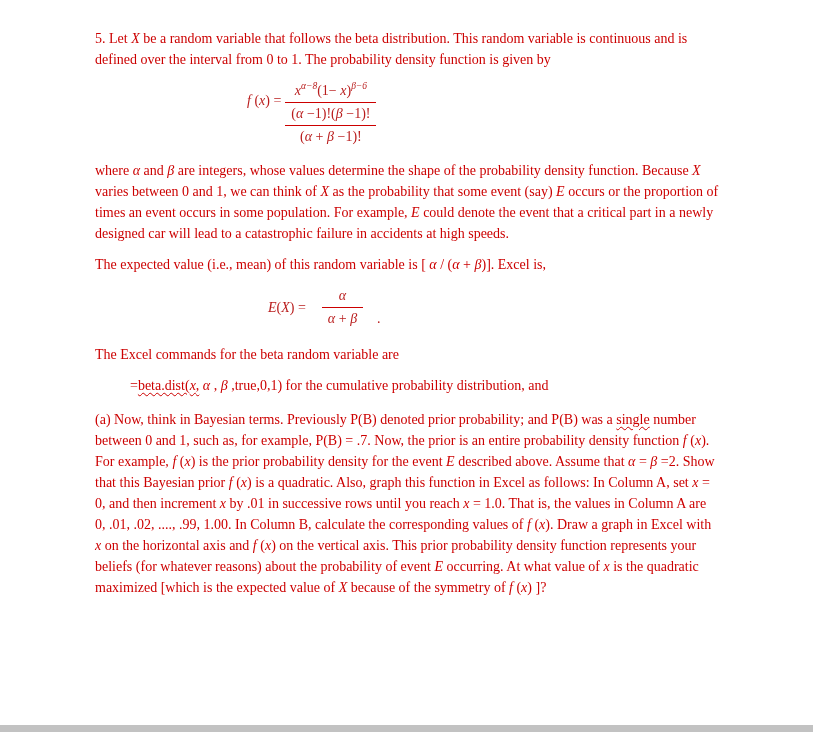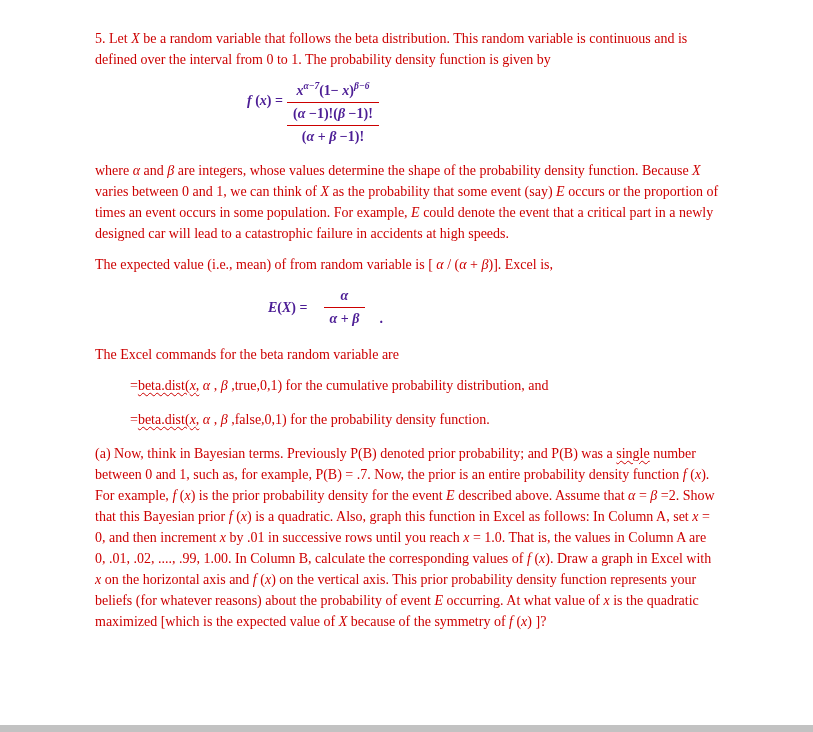--- a/index.html
+++ b/index.html
@@ -16,21 +16,21 @@
   p{margin:0 0 10px 0;}
   .i{font-style:italic;}
   .w{
     text-decoration:underline;
     text-decoration-style:wavy;
     text-decoration-color:#cc0000;
     text-underline-offset:2px;
     text-decoration-thickness:1px;
   }
   sup{font-size:0.68em;line-height:0;}
-  .formula{display:flex;color:#4c1d95;font-weight:bold;}
+  .formula{display:flex;color:#b91c1c;}
   .f1{margin:2px 0 12px 152px;align-items:flex-start;}
   .f1 .lhs{margin-top:10px;}
   .f2{margin:6px 0 14px 173px;align-items:center;gap:12px;}
   .frac{display:inline-flex;flex-direction:column;text-align:center;margin-left:4px;}
   .frac .row{padding:0 6px;line-height:22px;white-space:nowrap;}
   .frac .over{border-top:1.3px solid #cc0000;}
   .period{align-self:flex-end;margin:0 0 1px 2px;}
   .cmd{margin:0 0 13px 35px;}
   .bottom-edge{
     position:absolute;left:0;bottom:0;width:100%;height:7px;
@@ -41,42 +41,41 @@
 <body>
 
 <div class="page">
   <div class="content">
 
     <p><span>5. Let </span><span class="i">X</span><span> be a random variable that follows the beta distribution. This random variable is continuous and is defined over the interval from 0 to 1. The probability density function is given by</span></p>
 
     <div class="formula f1">
       <span class="lhs"><span class="i">f</span><span> (</span><span class="i">x</span><span>) = </span></span>
       <span class="frac">
-        <span class="row"><span class="i">x</span><sup class="i">α−7</sup><span>(1− </span><span class="i">x</span><span>)</span><sup class="i">β−6</sup></span>
+        <span class="row"><span class="i">x</span><sup class="i">α−8</sup><span>(1− </span><span class="i">x</span><span>)</span><sup class="i">β−6</sup></span>
         <span class="row over"><span>(</span><span class="i">α</span><span> −1)!(</span><span class="i">β</span><span> −1)!</span></span>
         <span class="row over"><span>(</span><span class="i">α</span><span> + </span><span class="i">β</span><span> −1)!</span></span>
       </span>
     </div>
 
     <p><span>where </span><span class="i">α</span><span> and  </span><span class="i">β</span><span> are integers, whose values determine the shape of the probability density function. Because </span><span class="i">X</span><span> varies between 0 and 1, we can think of </span><span class="i">X</span><span> as the probability that some event (say) </span><span class="i">E</span><span> occurs or the proportion of times an event occurs in some population. For example, </span><span class="i">E</span><span> could denote the event that a critical part in a newly designed car will lead to a catastrophic failure in accidents at high speeds.</span></p>
 
-    <p><span>The expected value (i.e., mean) of from random variable is [ </span><span class="i">α</span><span> / (</span><span class="i">α</span><span> + </span><span class="i">β</span><span>)]. Excel is,</span></p>
+    <p><span>The expected value (i.e., mean) of this random variable is [ </span><span class="i">α</span><span> / (</span><span class="i">α</span><span> + </span><span class="i">β</span><span>)]. Excel is,</span></p>
 
     <div class="formula f2">
       <span class="lhs"><span class="i">E</span><span>(</span><span class="i">X</span><span>) = </span></span>
       <span class="frac">
         <span class="row"><span class="i">α</span></span>
         <span class="row over"><span class="i">α</span><span> + </span><span class="i">β</span></span>
       </span>
       <span class="period">.</span>
     </div>
 
     <p><span>The Excel commands for the beta random variable are</span></p>
 
     <p class="cmd"><span>=</span><span class="w">beta.dist(</span><span class="i w">x</span><span class="w">,</span><span> </span><span class="i">α</span><span> , </span><span class="i">β</span><span> ,true,0,1) for the cumulative probability distribution, and</span></p>
 
-    <p class="cmd"><span>=</span><span class="w">beta.dist(</span><span class="i w">x</span><span class="w">,</span><span> </span><span class="i">α</span><span> , </span><span class="i">β</span><span> ,false,0,1) for the probability density function.</span></p>
 
     <p><span>(a) Now, think in Bayesian terms. Previously P(B) denoted prior probability; and P(B) was a </span><span class="w">single</span><span> number between 0 and 1, such as, for example, P(B) = .7. Now, the prior is an entire probability density function </span><span class="i">f</span><span> (</span><span class="i">x</span><span>). For example, </span><span class="i">f</span><span> (</span><span class="i">x</span><span>) is the prior probability density for the event </span><span class="i">E</span><span> described above. Assume that </span><span class="i">α</span><span> = </span><span class="i">β</span><span> =2. Show that this Bayesian prior </span><span class="i">f</span><span> (</span><span class="i">x</span><span>) is a quadratic. Also, graph this function in Excel as follows: In Column A, set </span><span class="i">x</span><span> = 0, and then increment </span><span class="i">x</span><span> by .01 in successive rows until you reach </span><span class="i">x</span><span> = 1.0. That is, the values in Column A are 0, .01, .02, ...., .99, 1.00. In Column B, calculate the corresponding values of </span><span class="i">f</span><span> (</span><span class="i">x</span><span>). Draw a graph in Excel with </span><span class="i">x</span><span> on the horizontal axis and </span><span class="i">f</span><span> (</span><span class="i">x</span><span>) on the vertical axis. This prior probability density function represents your beliefs (for whatever reasons) about the probability of event </span><span class="i">E</span><span> occurring. At what value of </span><span class="i">x</span><span> is the quadratic maximized [which is the expected value of </span><span class="i">X</span><span> because of the symmetry of </span><span class="i">f</span><span> (</span><span class="i">x</span><span>) ]?</span></p>
 
   </div>
   <div class="bottom-edge"></div>
 </div>
 
 </body></html>

